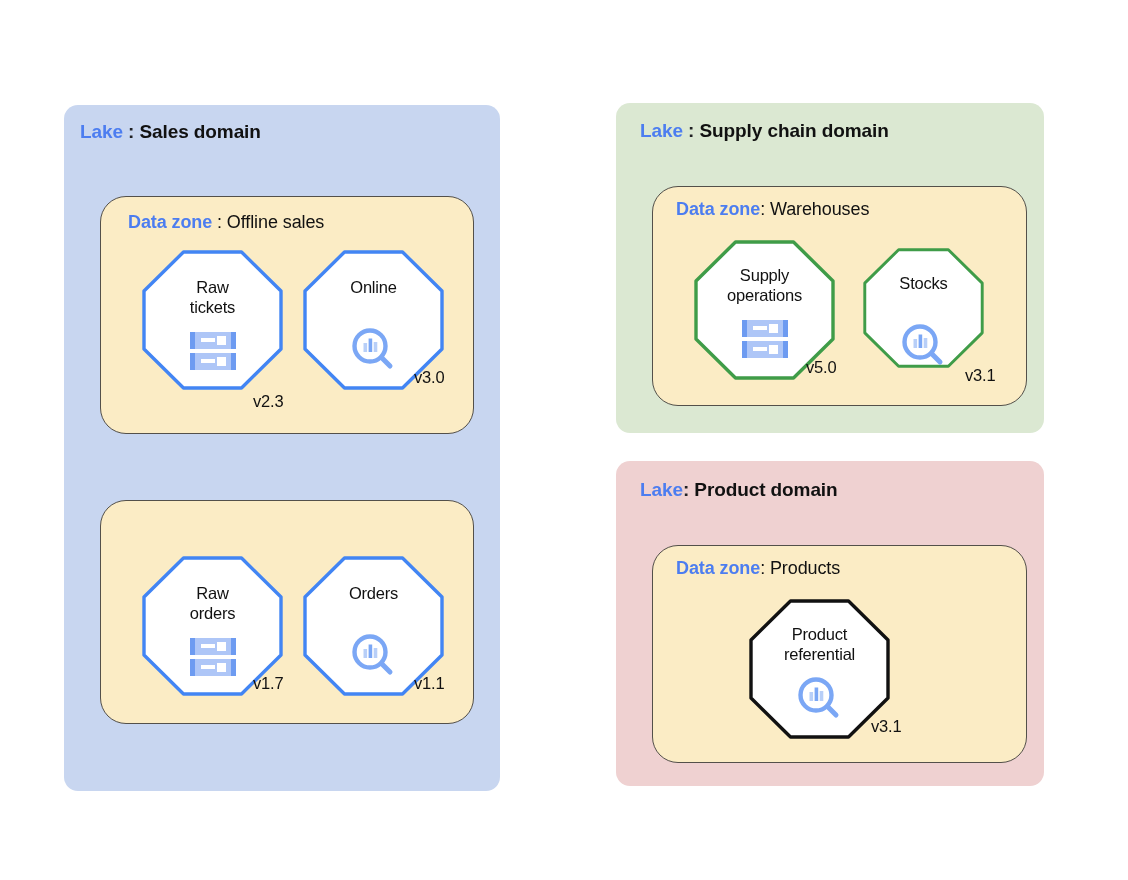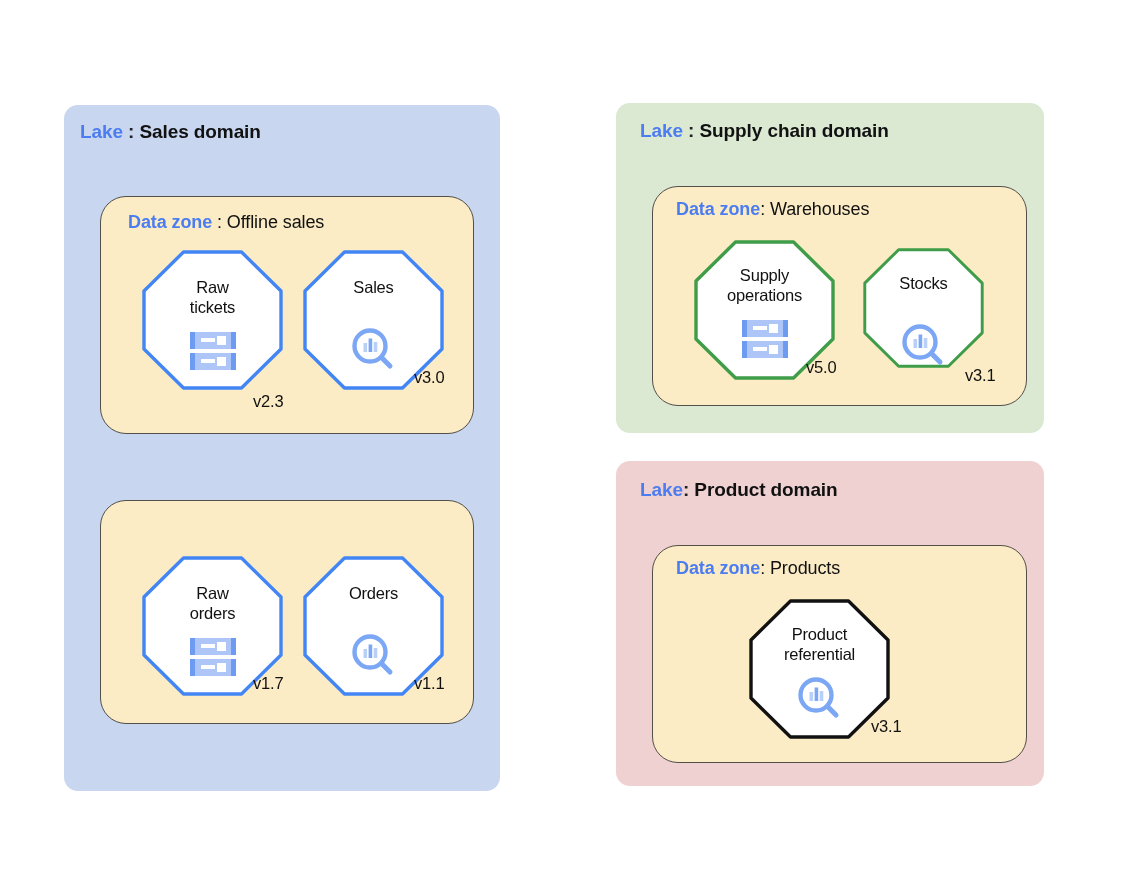--- a/index.html
+++ b/index.html
@@ -144,21 +144,21 @@
       <div class="svr-row" style="margin-bottom:0;"></div>
     </div>
     <div class="node-version" style="left:111px; top:118px;margin-top:24px;">v2.3</div>
   </div>
 
   <div class="node" style="left:303px; top:250px; width:141px; height:140px;">
     <svg class="oct" viewBox="0 0 141 140">
       <polygon points="41.5,2 99.5,2 139,41 139,99 99.5,138 41.5,138 2,99 2,41" fill="#ffffff" stroke="#4285f4" stroke-width="3.4" stroke-linejoin="round"></polygon>
     </svg>
     <div class="node-label" style="top:28px;">
-      <div>Sales</div>
+      <div>Online</div>
     </div>
     <div class="node-icon" style="top:76px;">
       <svg width="48" height="48" viewBox="0 0 48 48">
         <circle cx="20" cy="20" r="15.5" fill="none" stroke="#7ba7f5" stroke-width="4.4"></circle>
         <rect x="13.5" y="17" width="3.6" height="9" fill="#b8cff8"></rect>
         <rect x="18.6" y="12.5" width="3.6" height="13.5" fill="#7ba7f5"></rect>
         <rect x="23.7" y="16" width="3.6" height="10" fill="#b8cff8"></rect>
         <line x1="31.5" y1="31.5" x2="40" y2="40" stroke="#7ba7f5" stroke-width="5" stroke-linecap="round"></line>
       </svg>
     </div>

